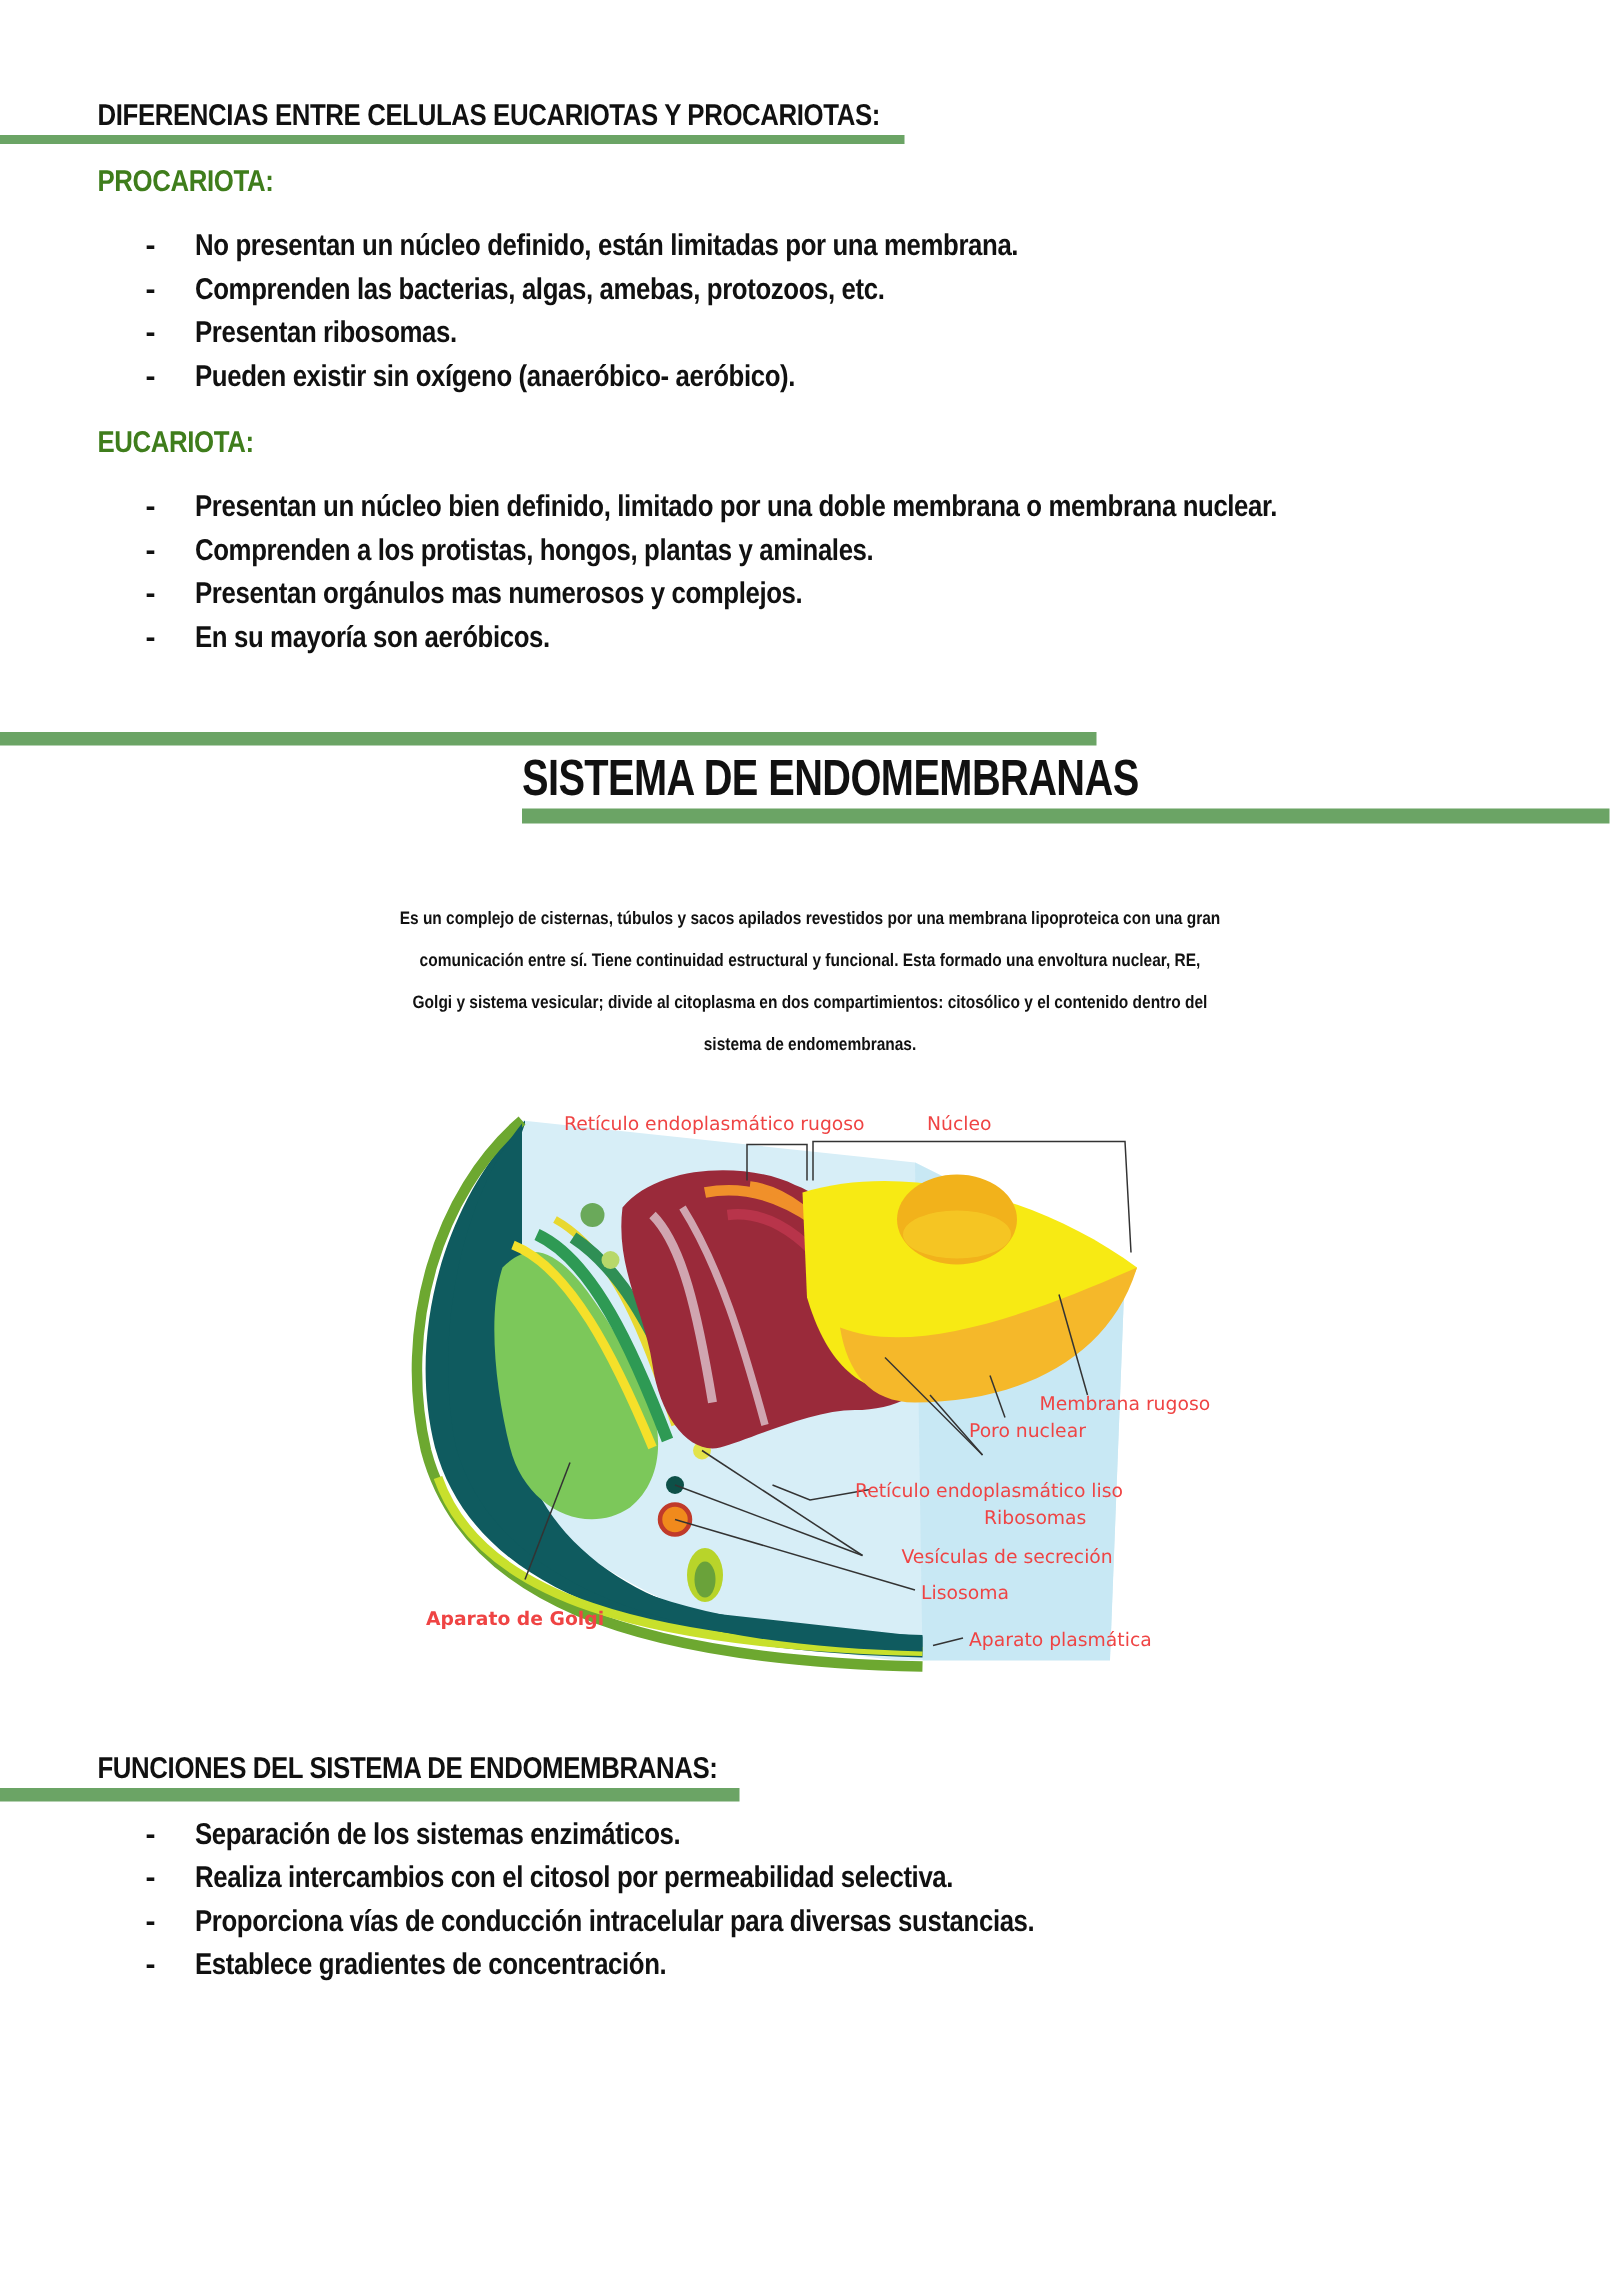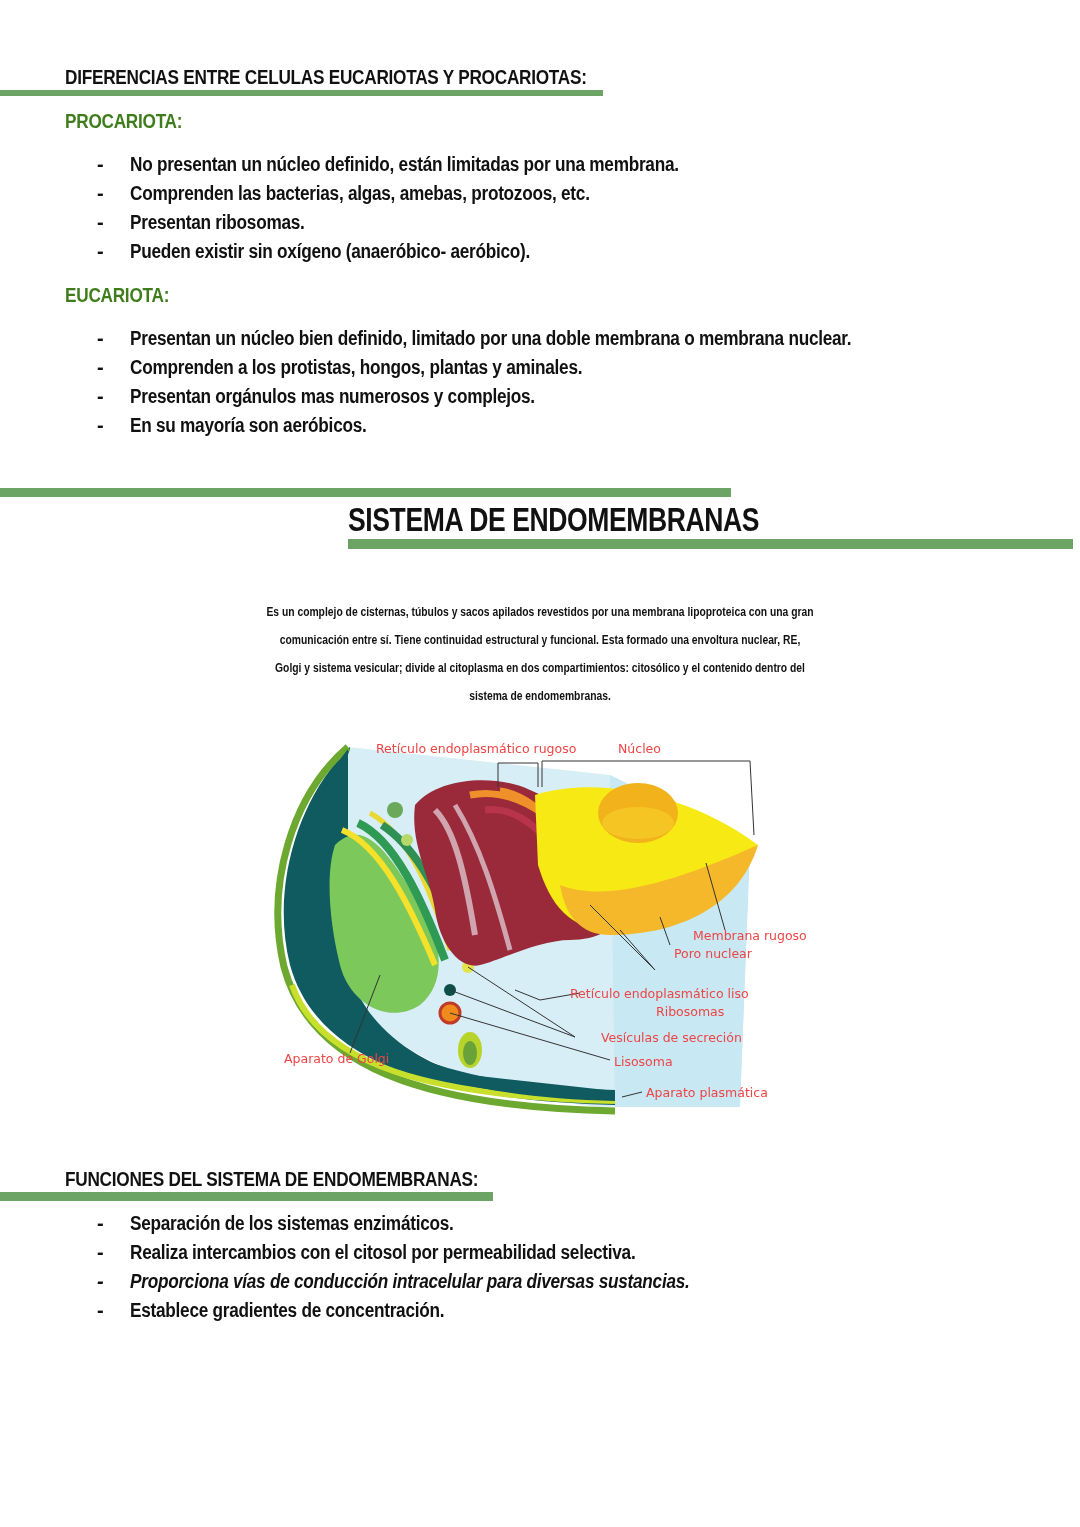--- a/index.html
+++ b/index.html
@@ -100,28 +100,28 @@
       <path d="M198,232 L305,302"></path>
       <path d="M180,255 L305,302"></path>
       <path d="M180,278 L340,325"></path>
       <path d="M110,240 L80,318"></path>
       <path d="M352,362 L372,357"></path>
     </g>
   </svg>
   <span class="lbl" style="left:106px; top:6px;">Retículo endoplasmático rugoso</span>
   <span class="lbl" style="left:348px; top:6px;">Núcleo</span>
   <span class="lbl" style="left:423px; top:193px;">Membrana rugoso</span>
-  <span class="lbl" style="left:404px; top:211px;text-align:right;">Poro nuclear</span>
+  <span class="lbl" style="left:376px; top:211px;text-align:right;">Poro nuclear</span>
   <span class="lbl" style="left:386px; top:234px;margin-top:35px;">Ribosomas</span>
   <span class="lbl" style="left:300px; top:251px;">Retículo endoplasmático liso</span>
   <span class="lbl" style="left:320px; top:295px;margin-left:11px;">Vesículas de secreción</span>
   <span class="lbl" style="left:344px; top:319px;">Lisosoma</span>
-  <span class="lbl" style="left:14px; top:316px;">Aparato de Golgi</span>
+  <span class="lbl" style="left:14px; top:336px;font-weight:bold;">Aparato de Golgi</span>
   <span class="lbl" style="left:376px; top:350px;">Aparato plasmática</span>
 </div>
 
 <div class="abs cond h-under" style="left:65px; top:1168px;">FUNCIONES DEL SISTEMA DE ENDOMEMBRANAS:</div>
 <div class="bar" style="left:0; top:1192px; width:493px; height:9px;"></div>
 
 <div class="item cond" style="top:1212px;"><span class="dash">-</span><span class="txt">Separación de los sistemas enzimáticos.</span></div>
 <div class="item cond" style="top:1241px;"><span class="dash">-</span><span class="txt">Realiza intercambios con el citosol por permeabilidad selectiva.</span></div>
-<div class="item cond" style="top:1270px;font-style:italic;"><span class="dash">-</span><span class="txt">Proporciona vías de conducción intracelular para diversas sustancias.</span></div>
+<div class="item cond" style="top:1270px;"><span class="dash">-</span><span class="txt">Proporciona vías de conducción intracelular para diversas sustancias.</span></div>
 <div class="item cond" style="top:1299px;"><span class="dash">-</span><span class="txt">Establece gradientes de concentración.</span></div>
 
 </body></html>

